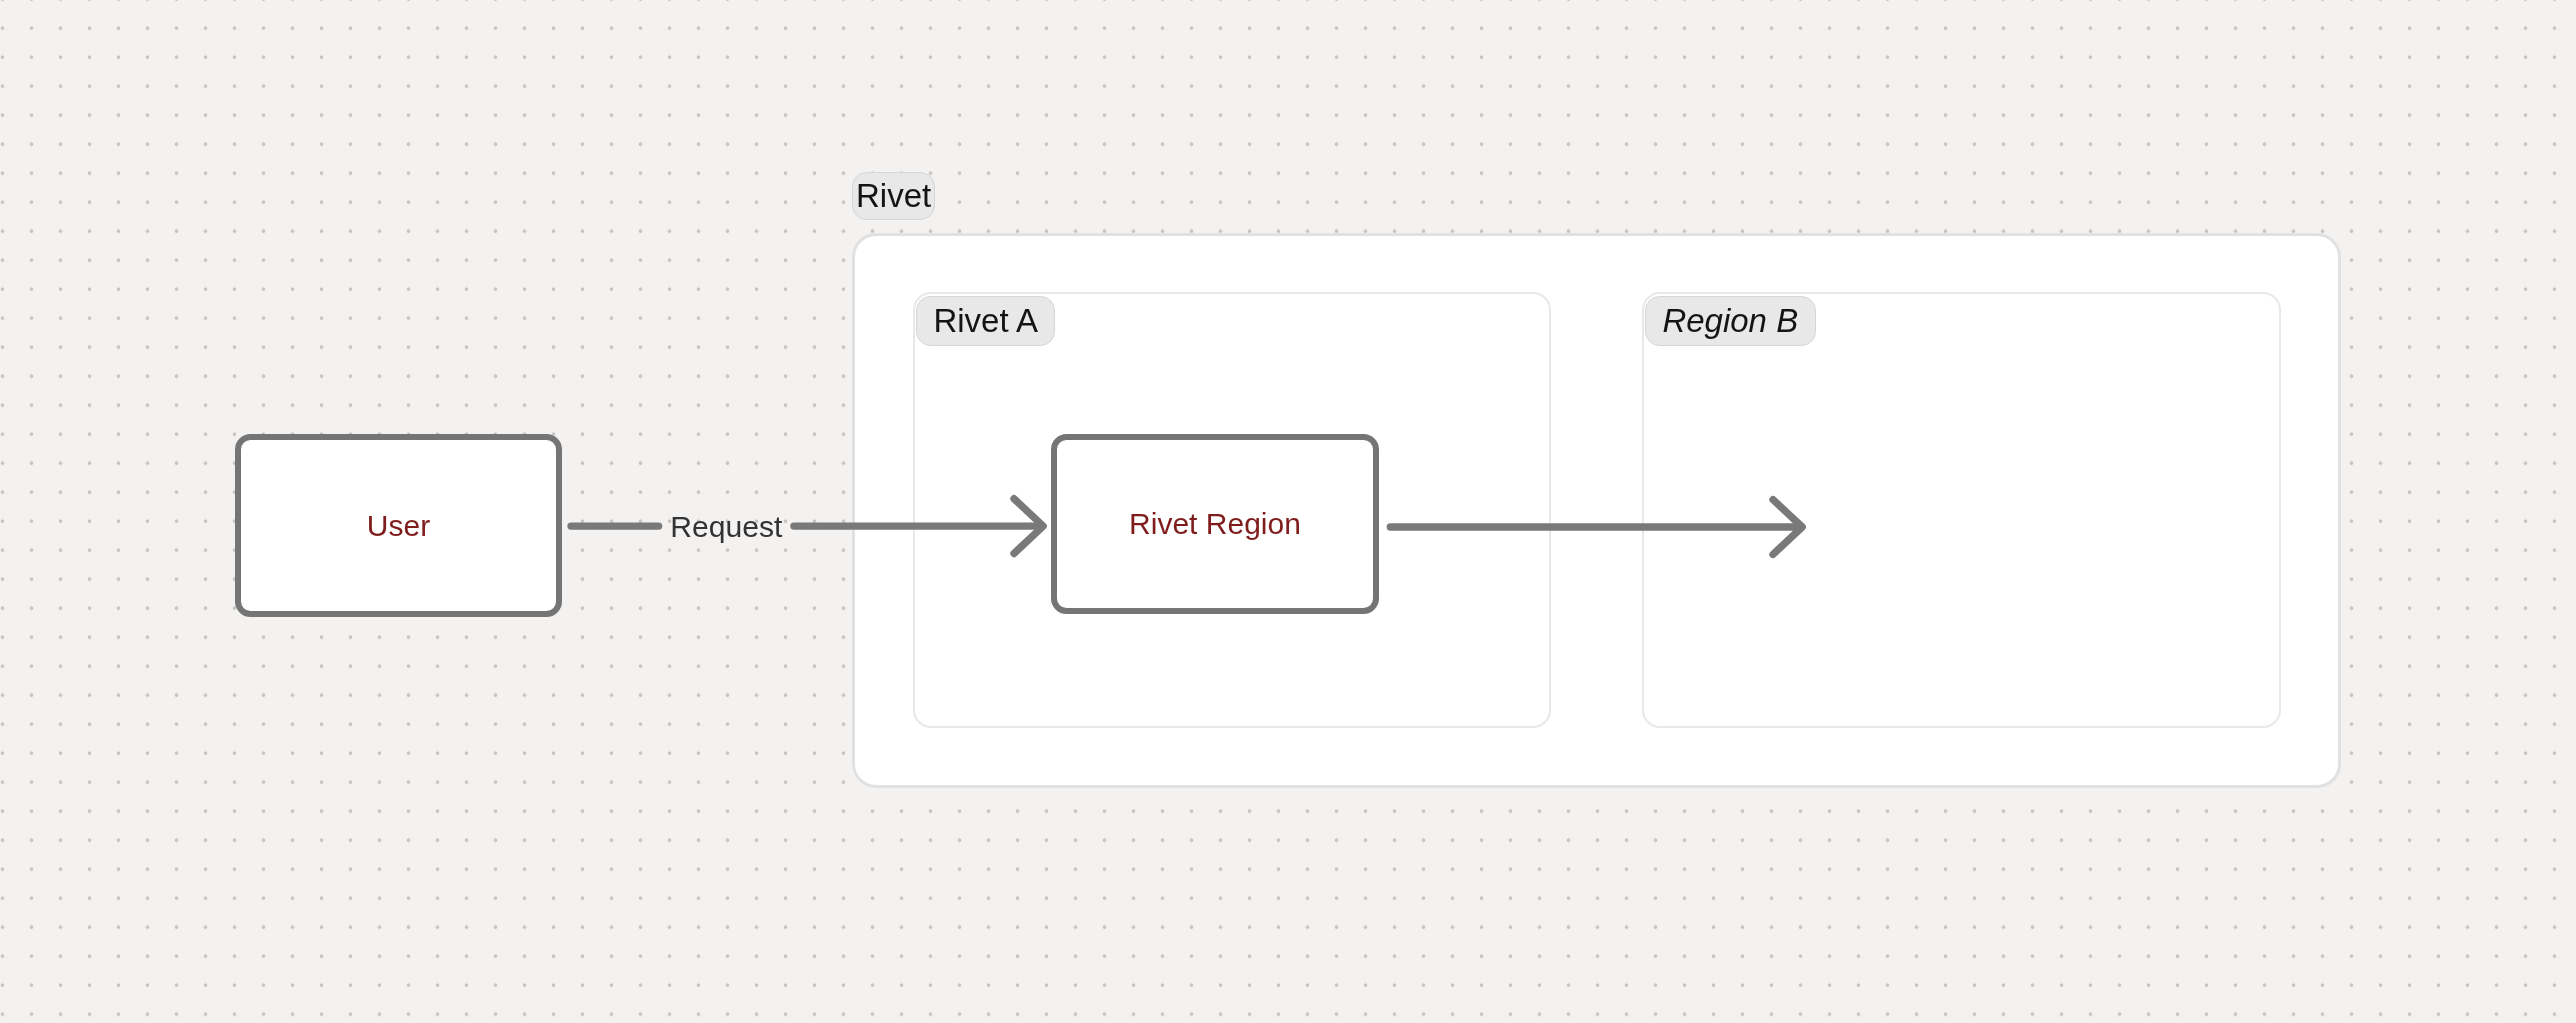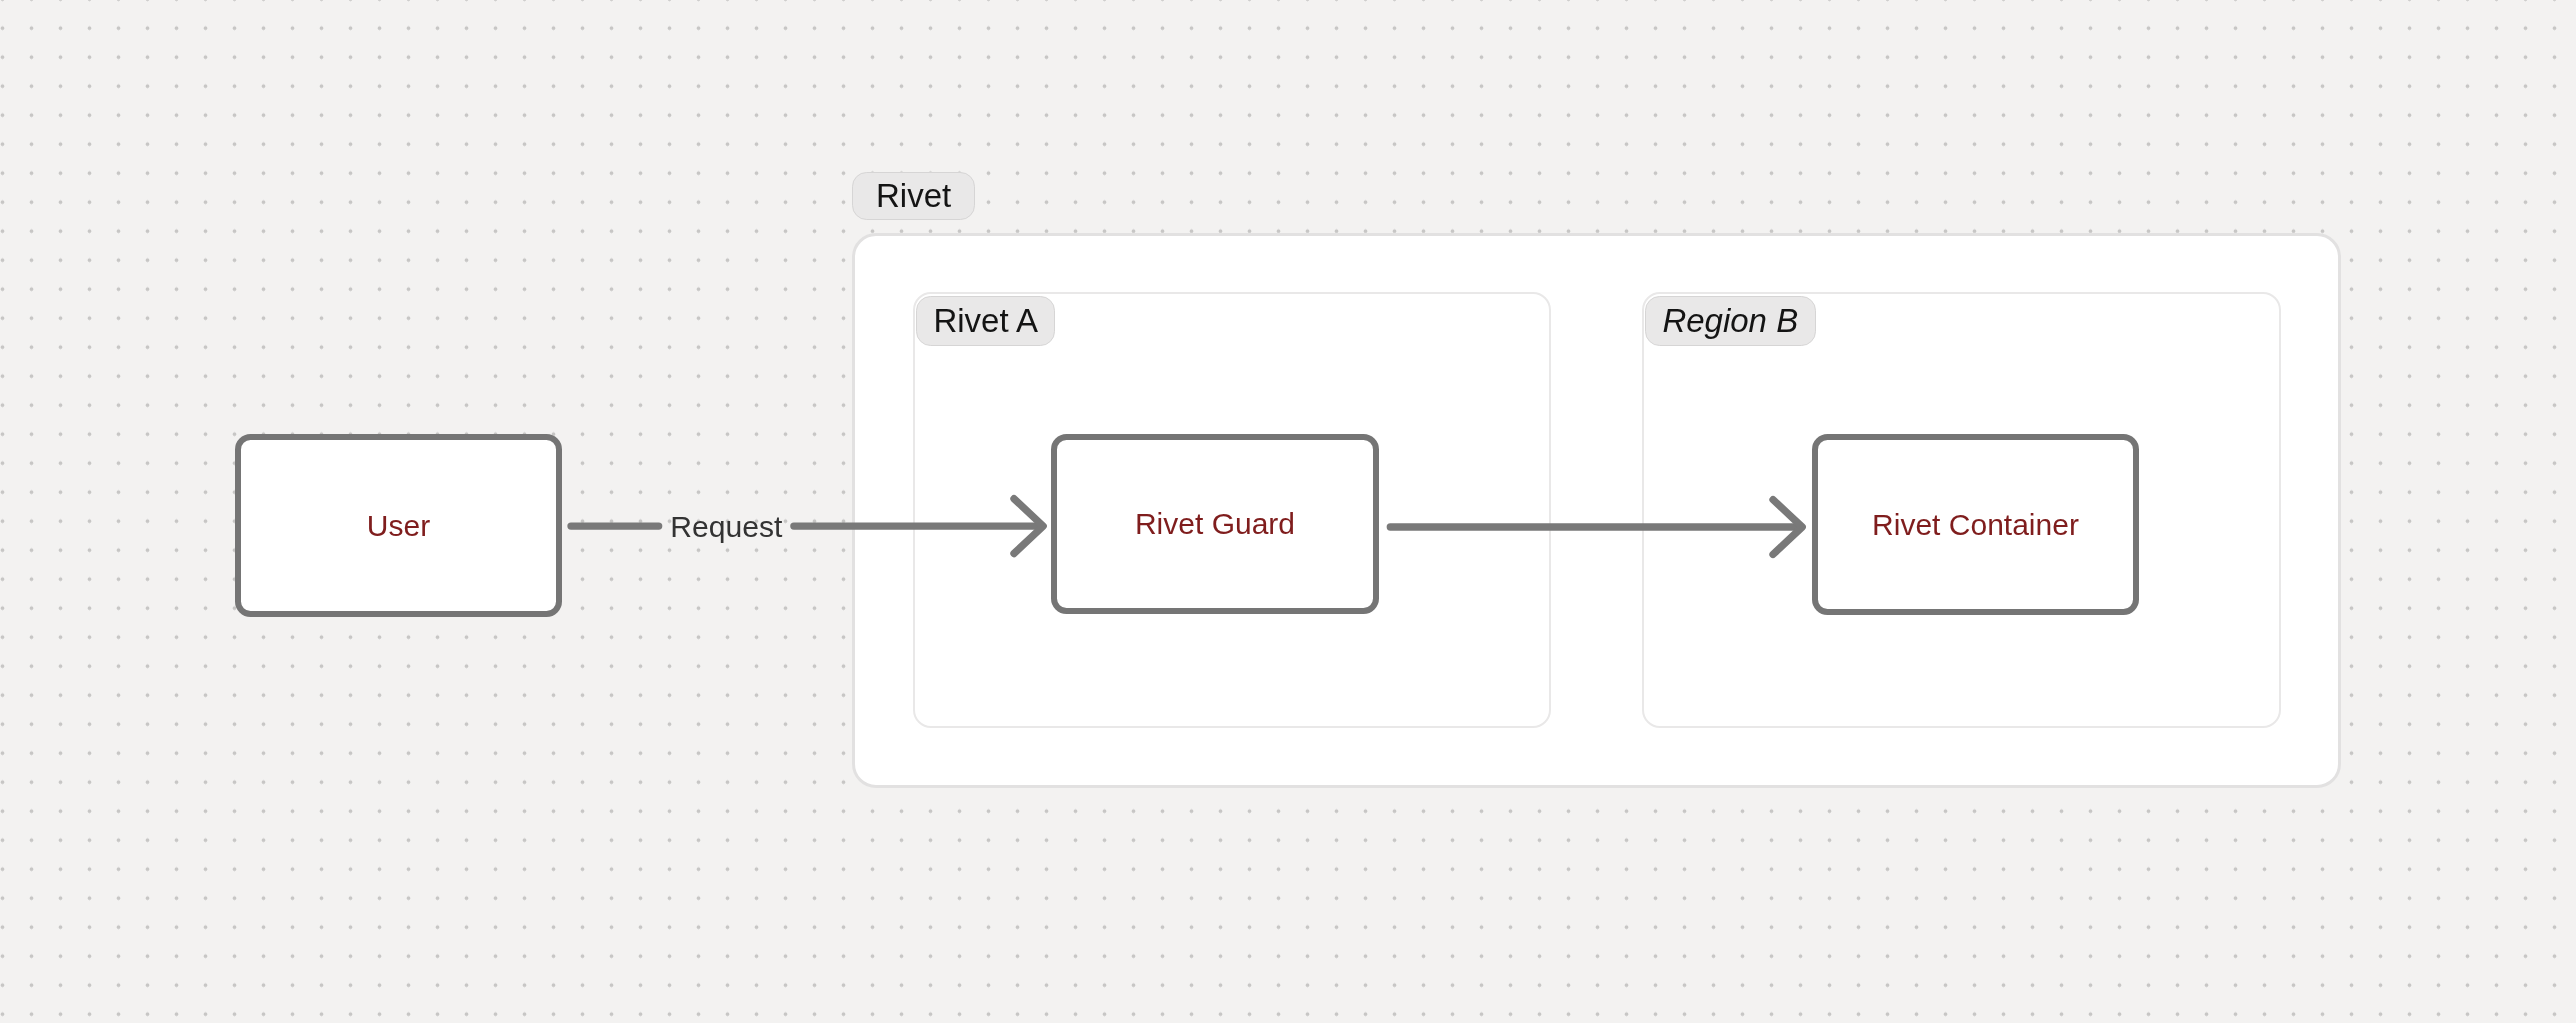--- a/index.html
+++ b/index.html
@@ -39,21 +39,21 @@
     border-radius: 18px;
     box-sizing: border-box;
   }
   .region-a { left: 913px; width: 638px; }
   .region-b { left: 1642px; }
   .pill {
     position: absolute;
     display: flex;
     align-items: center;
     height: 48px;
-    padding: 0 23px;
+    padding: 0 3px;
     background: #e9e8e8;
     border: 1.8px solid #d6d5d5;
     border-radius: 14.6px;
     box-sizing: border-box;
     font-size: 33px;
     color: #141414;
     white-space: nowrap;
   }
   .pill-rivet { left: 852px; top: 172px; }
   .pill-region-a { left: 916px; top: 296px; height: 50px; padding: 0 16.4px; }
@@ -123,21 +123,18 @@
       <line x1="1522" y1="577" x2="1967" y2="577"></line>
       <polyline points="1941,547 1973,577 1941,607"></polyline>
     </g>
   </svg>
 
   <div class="node node-user">
     <span>User</span>
   </div>
 
   <div class="node node-guard">
-    <span>Rivet Guard</span>
+    <span>Rivet Region</span>
   </div>
 
-  <div class="node node-container">
-    <span>Rivet Container</span>
-  </div>
 
 </div>
 
 
 </body></html>

